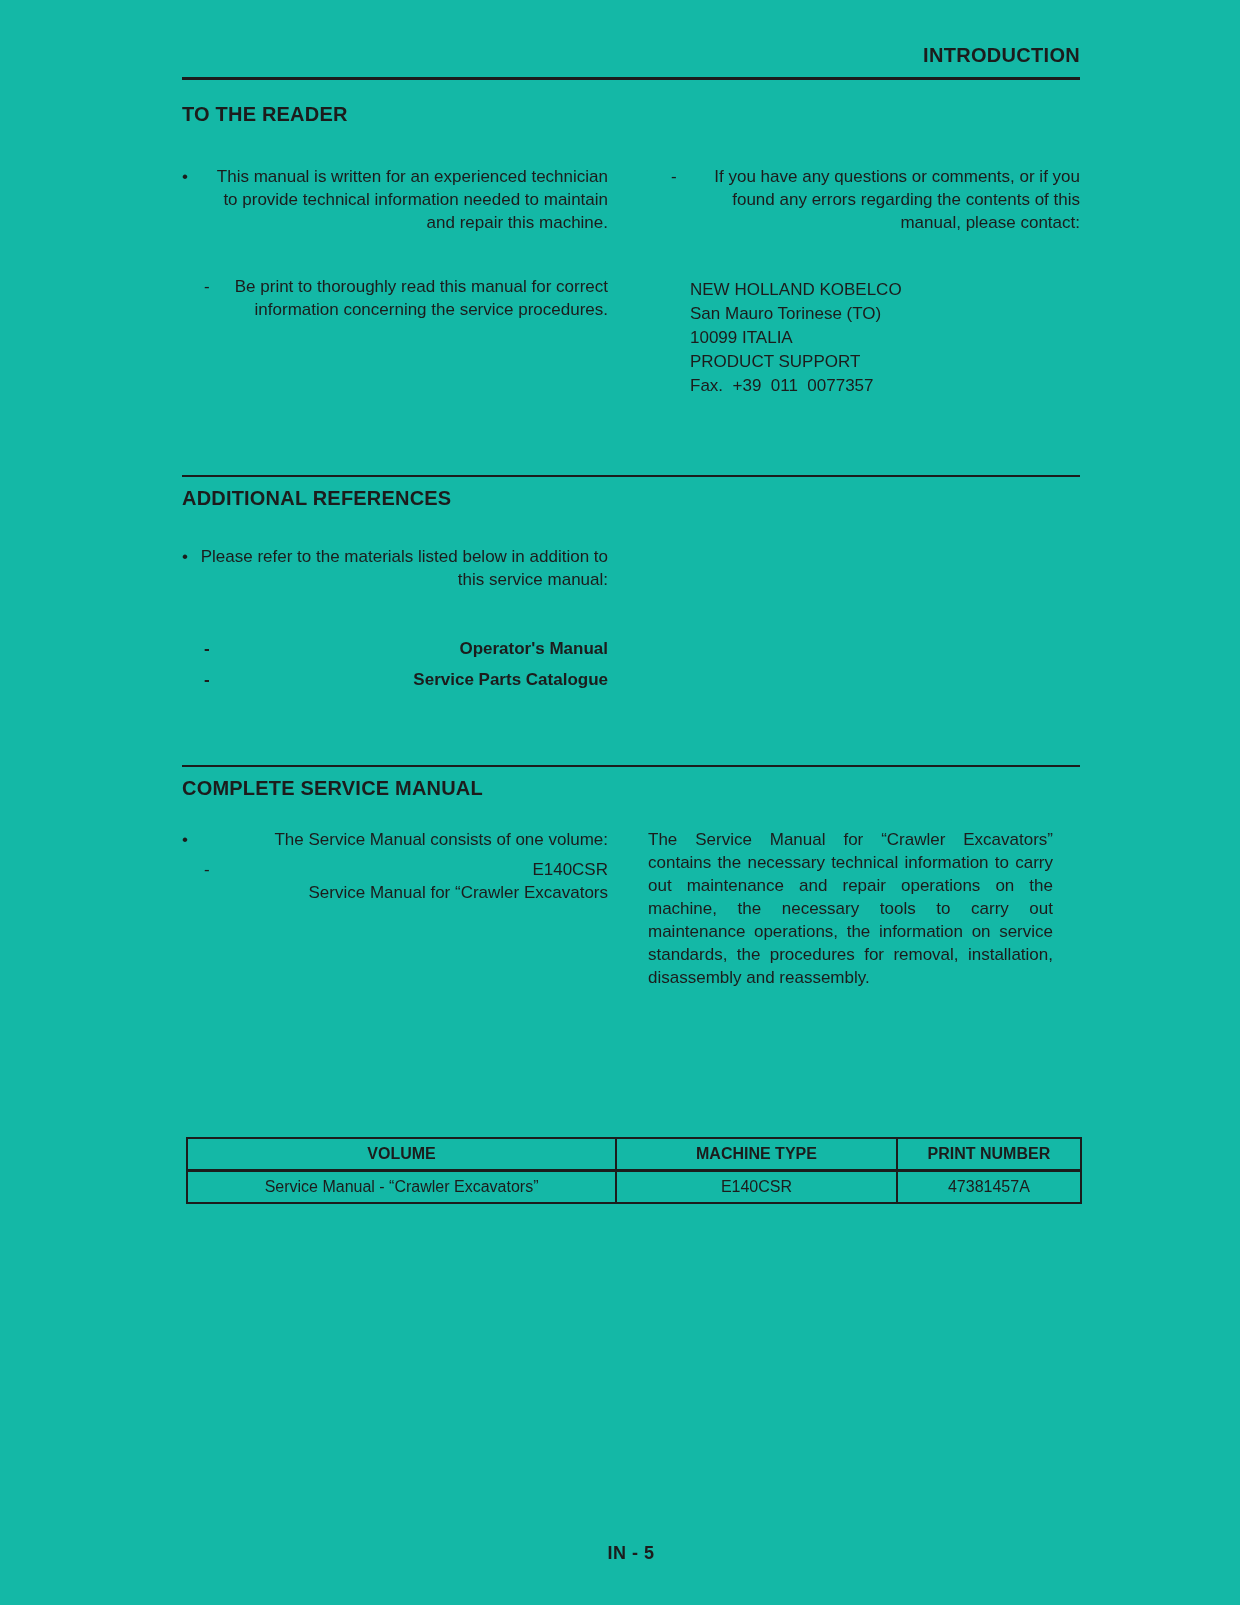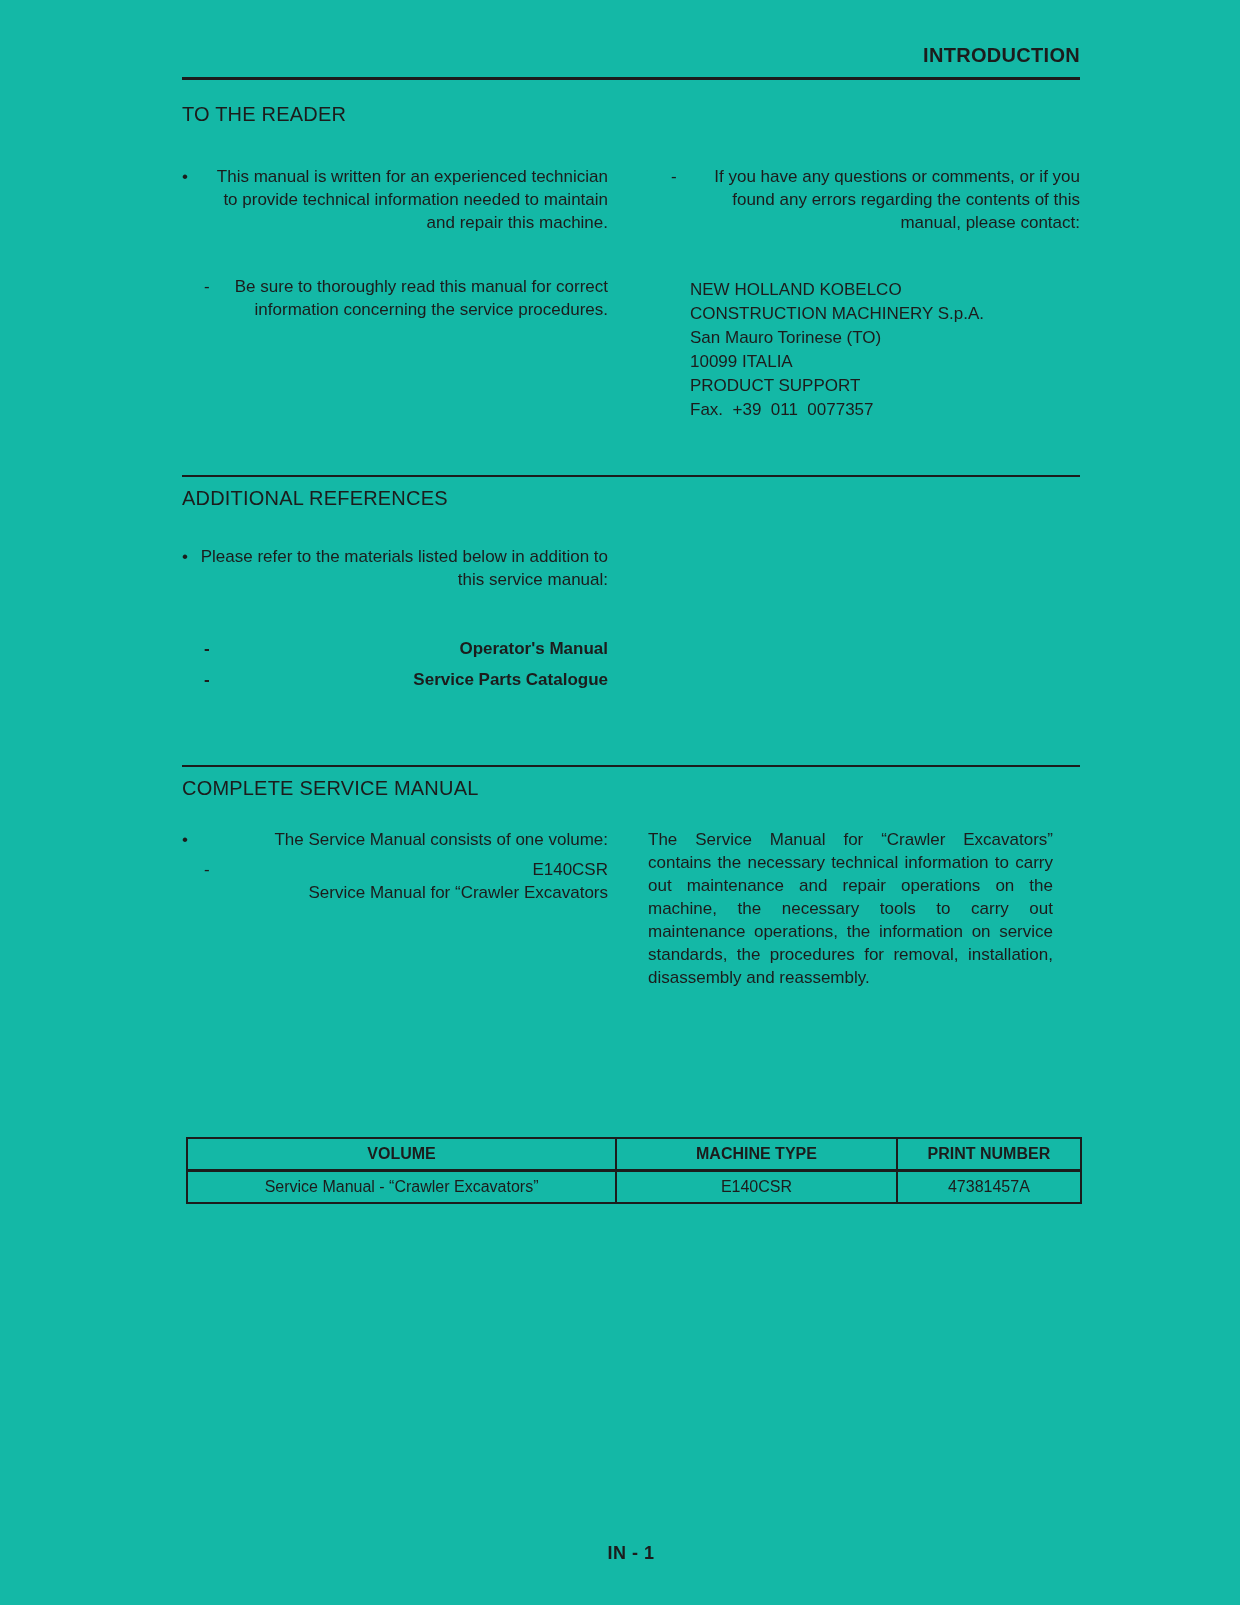--- a/index.html
+++ b/index.html
@@ -36,21 +36,21 @@
     text-align: right;
     font-weight: bold;
     font-size: 20px;
     letter-spacing: 0.3px;
   }
   .rule { width: 898px; background: #1c1c1c; }
   .rule-thick { height: 3px; }
   .rule-thin  { height: 2px; }
 
   .section-title {
-    font-weight: normal;
+    font-weight: bold;
     font-size: 20px;
     letter-spacing: 0.2px;
     white-space: nowrap;
   }
 
   .body-text {
     font-size: 17px;
     line-height: 23px;
   }
   .just { text-align: justify; text-justify: inter-word; }
@@ -125,32 +125,31 @@
 
     <div class="abs section-title" style="top:103px;">TO THE READER</div>
 
     <div class="abs col-left body-text" style="top:165px; left:0;">
       <div class="li">
         <span class="marker">•</span>
         <div class="li-text just">This manual is written for an experienced technician to provide technical information needed to maintain and repair this machine.</div>
       </div>
       <div class="li li-sub" style="margin-top:41px;">
         <span class="marker">-</span>
-        <div class="li-text just">Be sure to thoroughly read this manual for correct information concerning the service procedures.</div>
+        <div class="li-text just">Be print to thoroughly read this manual for correct information concerning the service procedures.</div>
       </div>
     </div>
 
     <div class="abs col-right-1 body-text" style="top:165px;">
       <div class="li">
         <span class="marker" style="width:19px;">-</span>
         <div class="li-text just">If you have any questions or comments, or if you found any errors regarding the contents of this manual, please contact:</div>
       </div>
       <div class="address" style="margin-top:44px;">
         <div>NEW HOLLAND KOBELCO</div>
-        <div>CONSTRUCTION MACHINERY S.p.A.</div>
         <div>San Mauro Torinese (TO)</div>
         <div>10099 ITALIA</div>
         <div>PRODUCT SUPPORT</div>
         <div>Fax.  +39  011  0077357</div>
       </div>
     </div>
 
     <div class="abs rule rule-thin" style="top:475px;"></div>
     <div class="abs section-title" style="top:487px;">ADDITIONAL REFERENCES</div>
 
@@ -205,16 +204,16 @@
       </thead>
       <tbody>
         <tr>
           <td>Service Manual - “Crawler Excavators”</td>
           <td>E140CSR</td>
           <td>47381457A</td>
         </tr>
       </tbody>
     </table>
 
-    <div class="abs footer" style="top:1543px;">IN - 1</div>
+    <div class="abs footer" style="top:1543px;">IN - 5</div>
 
   </div>
 </div>
 
 </body></html>

